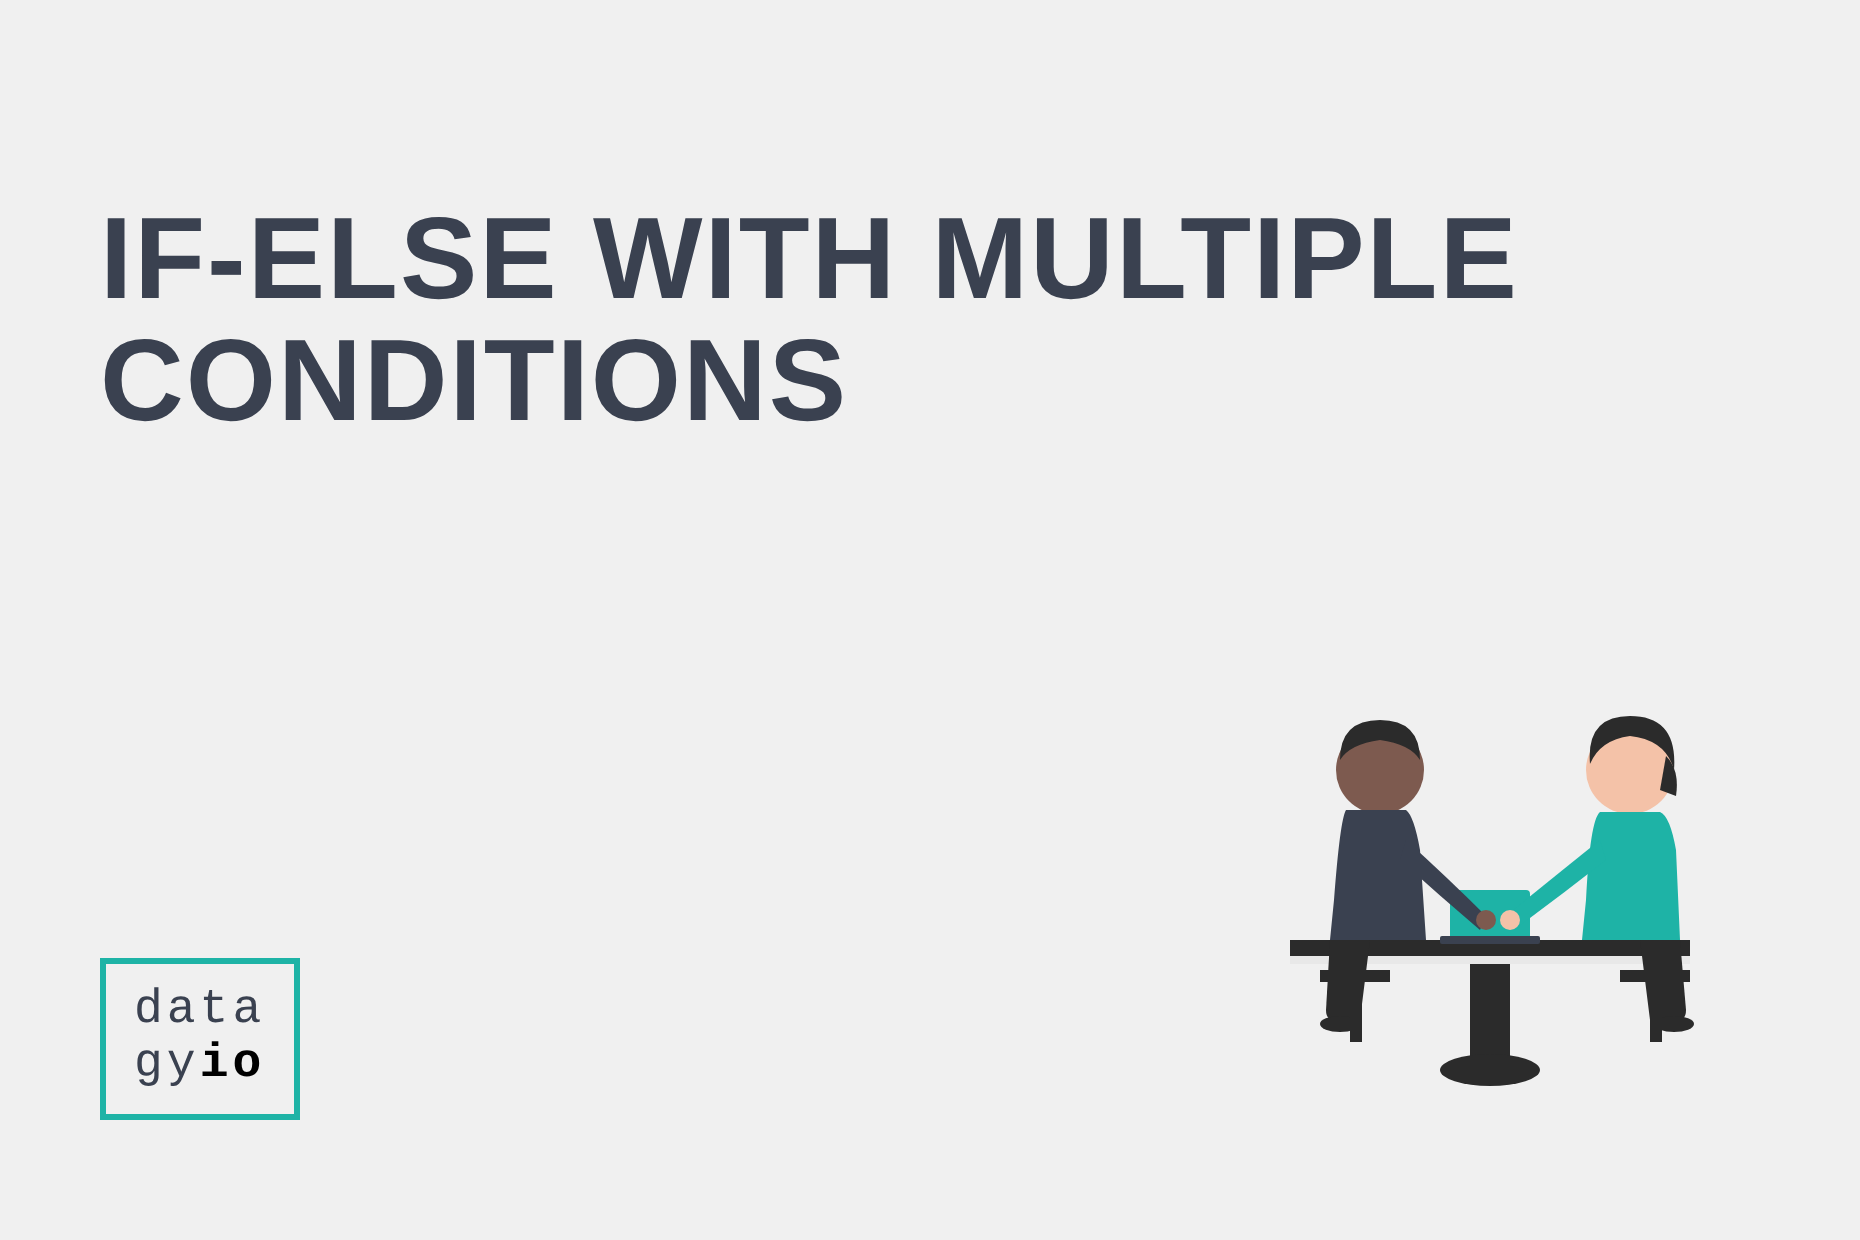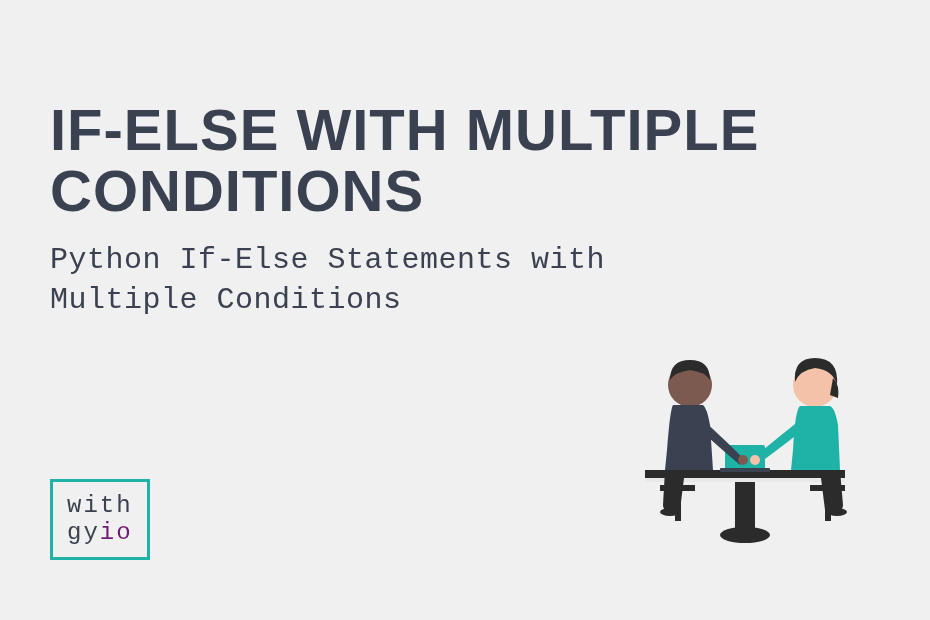--- a/index.html
+++ b/index.html
@@ -48,42 +48,42 @@
       border: 3px solid #1eb3a6;
       padding: 10px 14px;
       font-family: 'Courier New', monospace;
       font-size: 24px;
       color: #3a4150;
       line-height: 1.15;
       letter-spacing: 2px;
     }
 
     .logo .teal {
-      color: #701a75;
+      color: #000000;
+      font-weight: bold;
     }
 
     .illustration {
       position: absolute;
       right: 35px;
       bottom: 50px;
       width: 300px;
       height: 240px;
     }
   </style>
 </head>
 <body>
 
 <div class="content">
   <h1 class="main-title">IF-ELSE WITH MULTIPLE CONDITIONS</h1>
-  <p class="sub-title">Python If-Else Statements with Multiple Conditions</p>
 </div>
 
 <div class="logo">
   <div>
-    <span>with</span>
+    <span>data</span>
   </div>
   <div>
     <span>gy</span><span class="teal">io</span>
   </div>
 </div>
 
 <div class="illustration">
   <svg viewBox="0 0 300 240" xmlns="http://www.w3.org/2000/svg">
 
     <rect x="50" y="140" width="200" height="8" fill="#2b2b2b"></rect>

